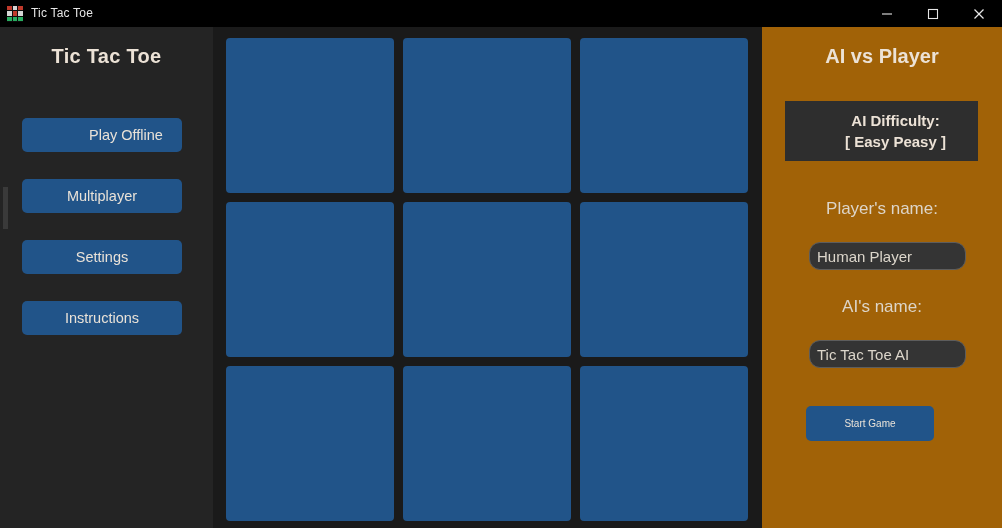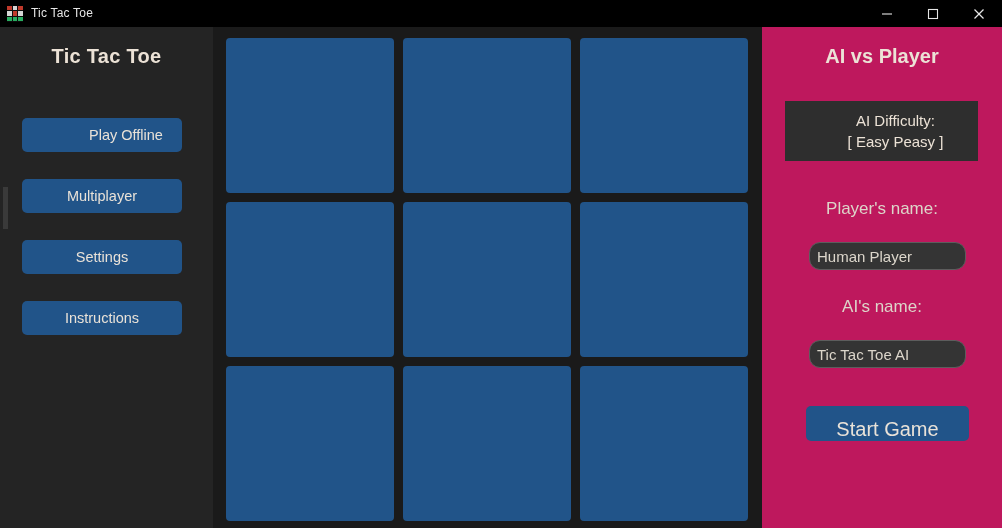--- a/index.html
+++ b/index.html
@@ -158,21 +158,21 @@
     justify-content: center;
     cursor: pointer;
   }
 
   
   .rightpanel {
     position: absolute;
     left: 762px; top: 0;
     width: 240px;
     height: 501px;
-    background: #be185d;
+    background: #a16207;
   }
   .rp-title {
     position: absolute;
     left: 0; top: 18px;
     width: 240px;
     text-align: center;
     color: #ece2d6;
     font-size: 20px;
     font-weight: bold;
   }
@@ -185,21 +185,21 @@
     background: #2e2e2e;
     display: flex;
     flex-direction: column;
     align-items: center;
     justify-content: center;
     cursor: pointer;
   }
   .difficulty-box span {
     color: #ece2d6;
     font-size: 15px;
-    font-weight: normal;
+    font-weight: bold;
     line-height: 21px;
     display: block;
     text-align: center;
     margin-left: 28px;
   }
   .field-label {
     position: absolute;
     width: 240px;
     left: 0;
     text-align: center;
@@ -224,28 +224,28 @@
     box-sizing: content-box;
     outline: none;
   }
   .in-player { top: 215px; }
   .in-ai     { top: 313px; }
 
   .start-btn {
     position: absolute;
     left: 44px;
     top: 379px;
-    width: 163px;
+    width: 128px;
     height: 35px;
     background: #215489;
     border: none;
     border-radius: 5px;
     color: #e9e2d8;
     font-family: "Liberation Sans", sans-serif;
-    font-size: 20px;
+    font-size: 10px;
     cursor: pointer;
     padding: 12px;
   }
 </style>
 </head>
 <body>
 
 <div class="app-window">
 
   <div class="titlebar">

